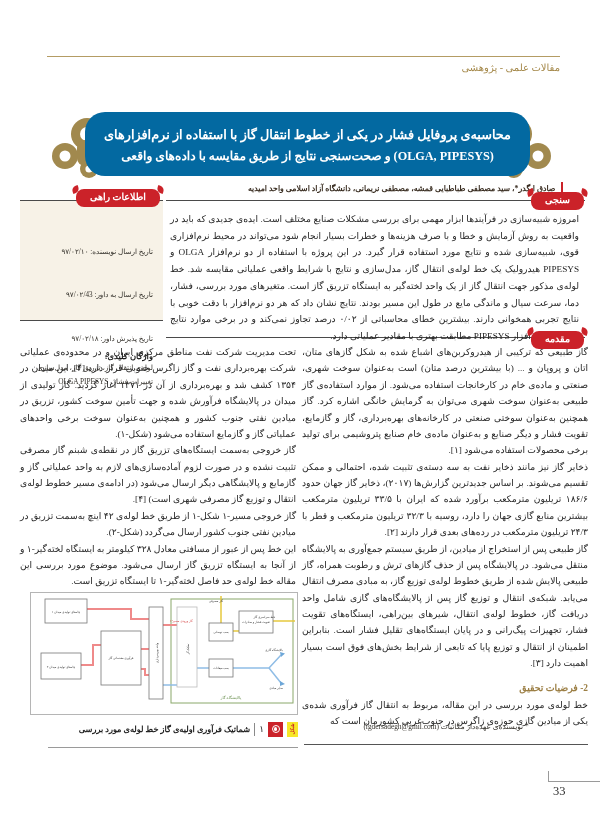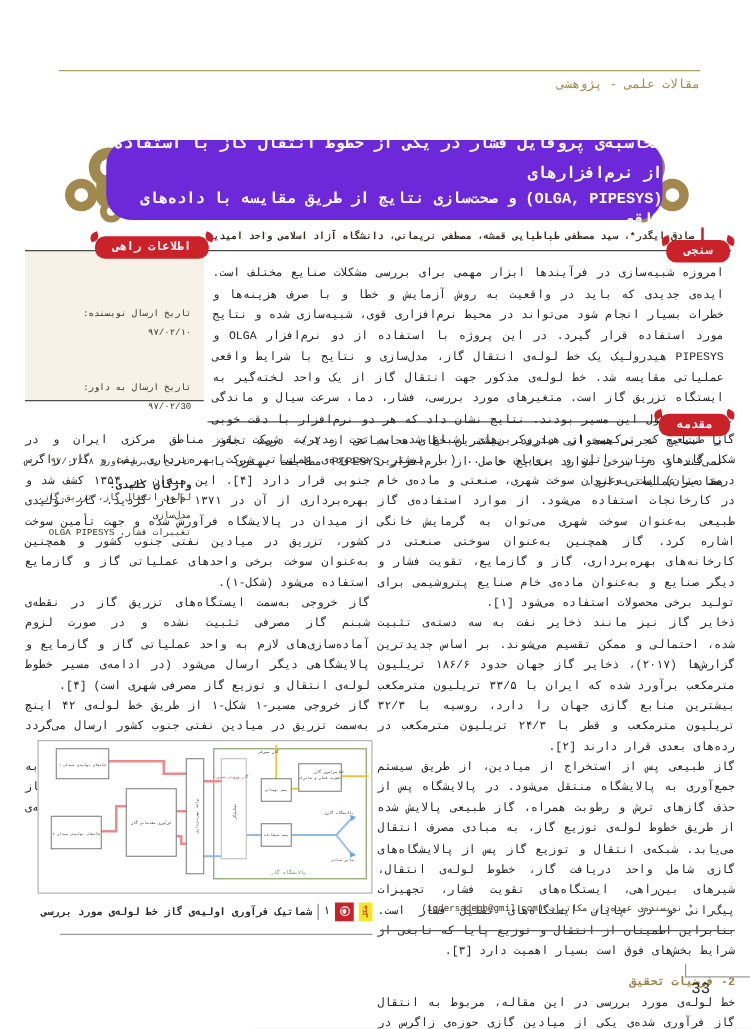--- a/index.html
+++ b/index.html
@@ -1,28 +1,28 @@
 <!DOCTYPE html>
 <html lang="fa" dir="rtl"><head>
 <meta charset="utf-8">
 <style>
   * { margin:0; padding:0; box-sizing:border-box; }
   html,body { background:#e9e9e9; }
   .page{
     position:relative; width:600px; height:823px; background:#ffffff;
     margin:0 auto; overflow:hidden; direction:rtl;
-    font-family:Liberation Mono, monospace; color:#1e1e1e;padding-left:28px;
+    font-family:Liberation Serif, serif; color:#1e1e1e;padding-left:28px;
   }
   
   .header-rule{ position:absolute; top:56px; left:47px; width:513px; height:1px; background:#b49c64; }
   .header-label{ position:absolute; top:62px; right:40px; font-size:10px; color:#a5894b; }
   
   .banner-box{
     position:absolute; top:112px; left:85px; width:445px; height:64px;
-    background:#6d28d9; border-radius:20px; display:flex; flex-direction:column;
+    background:#0369a1; border-radius:20px; display:flex; flex-direction:column;
     justify-content:center; align-items:center; z-index:2;
   }
   .banner-box .t1{ color:#fff; font-weight:bold; font-size:12.8px; line-height:1.9; }
   .banner-box .t2{ color:#fff; font-weight:bold; font-size:12.2px; line-height:1.4; }
   .orn{ position:absolute; z-index:1; }
   .orn-l{ top:116px; left:47px; }
   .orn-r{ top:116px; right:44px; transform:scaleX(-1); }
   
   .authors{ position:absolute; top:182px; right:37px; font-size:7.8px; font-weight:bold; color:#3a2e22;
             display:flex; align-items:center; gap:5px; }
@@ -115,41 +115,41 @@
       <circle cx="40" cy="18" r="7" fill="#fff"></circle>
     <circle cx="18" cy="40" r="13" fill="#a1894e"></circle>
       <circle cx="18" cy="40" r="5.5" fill="#fff"></circle>
     <circle cx="42" cy="53" r="9" fill="#a1894e"></circle>
       <circle cx="42" cy="53" r="3.6" fill="#fff"></circle>
     <rect x="30" y="24" width="18" height="26" rx="8" fill="#a1894e"></rect>
   </svg>
 
   <div class="banner-box">
     <div class="t1">محاسبه‌ی پروفایل فشار در یکی از خطوط انتقال گاز با استفاده از نرم‌افزارهای</div>
-    <div class="t2">(OLGA, PIPESYS) و صحت‌سازی نتایج از طریق مقایسه با داده‌های واقعی</div>
+    <div class="t2">(OLGA, PIPESYS) و صحت‌سنجی نتایج از طریق مقایسه با داده‌های واقعی</div>
   </div>
 
   <div class="authors">
     <span class="red-bar"></span>
     <span>صادق ایگدر*، سید مصطفی طباطبایی قمشه، مصطفی نریمانی، دانشگاه آزاد اسلامی واحد امیدیه</span>
   </div>
 
   <div class="badge badge-abstract">
     <span>سنجی</span>
   </div>
   <div class="abstract-box">
     <p>امروزه شبیه‌سازی در فرآیندها ابزار مهمی برای بررسی مشکلات صنایع مختلف است. ایده‌ی جدیدی که باید در واقعیت به روش آزمایش و خطا و با صرف هزینه‌ها و خطرات بسیار انجام شود می‌تواند در محیط نرم‌افزاری قوی، شبیه‌سازی شده و نتایج مورد استفاده قرار گیرد. در این پروژه با استفاده از دو نرم‌افزار OLGA و PIPESYS هیدرولیک یک خط لوله‌ی انتقال گاز، مدل‌سازی و نتایج با شرایط واقعی عملیاتی مقایسه شد. خط لوله‌ی مذکور جهت انتقال گاز از یک واحد لخته‌گیر به ایستگاه تزریق گاز است. متغیرهای مورد بررسی، فشار، دما، سرعت سیال و ماندگی مایع در طول این مسیر بودند. نتایج نشان داد که هر دو نرم‌افزار با دقت خوبی با نتایج تجربی همخوانی دارند. بیشترین خطای محاسباتی از ۰/۰۲ درصد تجاوز نمی‌کند و در برخی موارد نتایج حاصل از نرم‌افزار PIPESYS مطابقت بهتری با مقادیر عملیاتی دارد.</p>
   </div>
 
   <div class="badge badge-info">
     <span>اطلاعات راهی</span>
   </div>
   <div class="info-box">
     <div class="info-date">تاریخ ارسال نویسنده: ۹۷/۰۲/۱۰</div>
-    <div class="info-date">تاریخ ارسال به داور: ۹۷/۰۲/30</div>
+    <div class="info-date">تاریخ ارسال به داور: ۹۷/۰۲/43</div>
     <div class="info-date">تاریخ پذیرش داور: ۹۷/۰۲/۱۸</div>
     <div class="kw-head">واژگان کلیدی:</div>
     <div class="kw-line">لوله‌ی انتقال گاز، تزریق گاز، مدل‌سازی</div>
     <div class="kw-line">تغییرات فشار، OLGA PIPESYS</div>
   </div>
 
   <div class="badge badge-intro">
     <span>مقدمه</span>
   </div>
 

